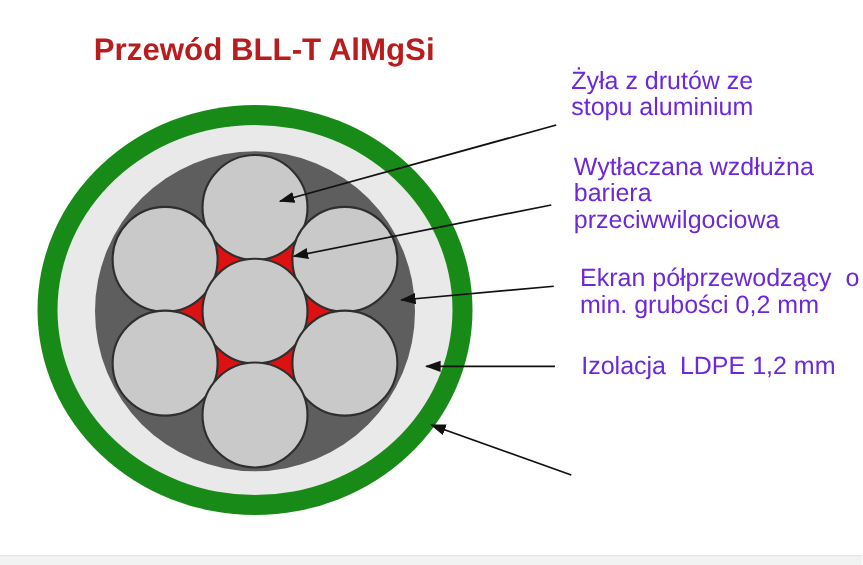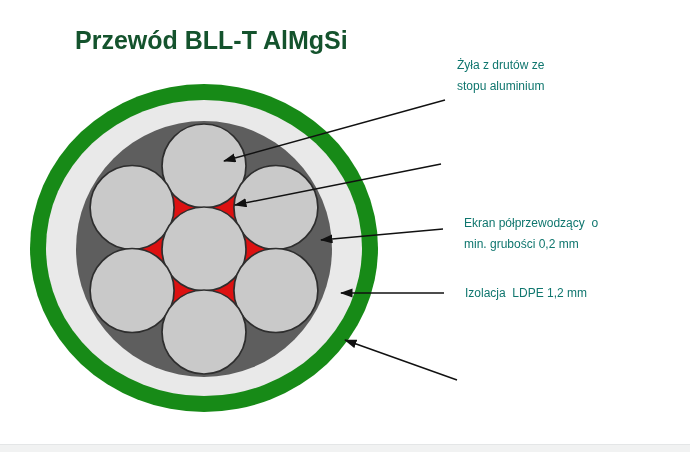--- a/index.html
+++ b/index.html
@@ -25,23 +25,23 @@
     white-space: nowrap;
   }
   .diagram-svg {
     position: absolute;
     left: 0;
     top: 0;
   }
   .callout {
     position: absolute;
     width: 228px;
-    font-size: 12px;
+    font-size: 20px;
     line-height: 21px;
-    color: #0f766e;
+    color: #6d28d9;
     white-space: pre-wrap;
   }
   .callout-1 { left: 457px; top: 55px; }
   .callout-2 { left: 459px; top: 124px; }
   .callout-3 { left: 464px; top: 213px; }
   .callout-4 { left: 465px; top: 283px; }
   .callout-5 { left: 462px; top: 352px; }
   .footer-strip {
     position: absolute;
     left: 0;
@@ -83,23 +83,25 @@
 
     <g stroke-width="1.4" fill="none" marker-end="url(#ah)" stroke="#111111">
       <line x1="445" y1="100" x2="224" y2="161"></line>
       <line x1="441" y1="164" x2="235" y2="205"></line>
       <line x1="443" y1="229" x2="321" y2="240"></line>
       <line x1="444" y1="293" x2="341" y2="293"></line>
       <line x1="457" y1="380" x2="345" y2="340"></line>
     </g>
   </svg>
 
-  <div class="title" style="color:#14532d;">Przewód BLL-T AlMgSi</div>
+  <div class="title" style="color:#b91c1c;">Przewód BLL-T AlMgSi</div>
 
   <div class="callout callout-1">Żyła z drutów ze
 stopu aluminium</div>
+  <div class="callout callout-2">Wytłaczana wzdłużna
+bariera przeciwwilgociowa</div>
   <div class="callout callout-3">Ekran półprzewodzący  o
 min. grubości 0,2 mm</div>
   <div class="callout callout-4">Izolacja  LDPE 1,2 mm</div>
 
   <div class="footer-strip" style="background:#f1f2f2;"></div>
 
 </div>
 
 </body></html>

